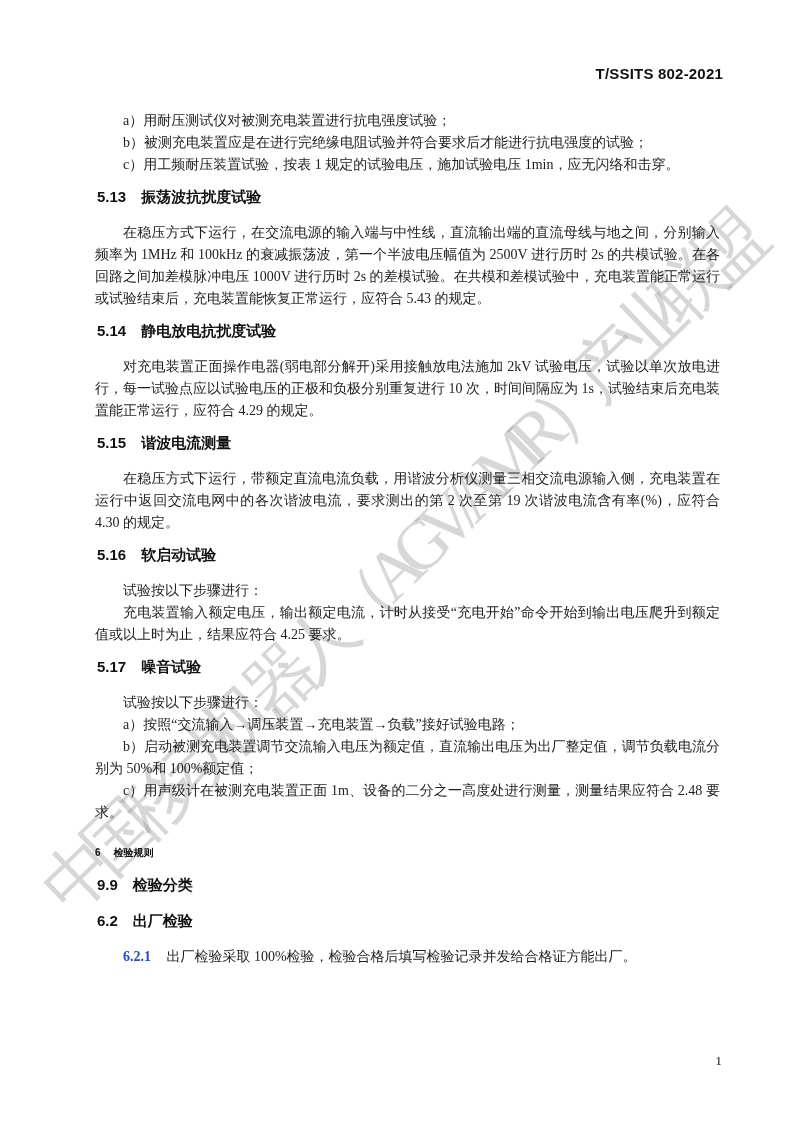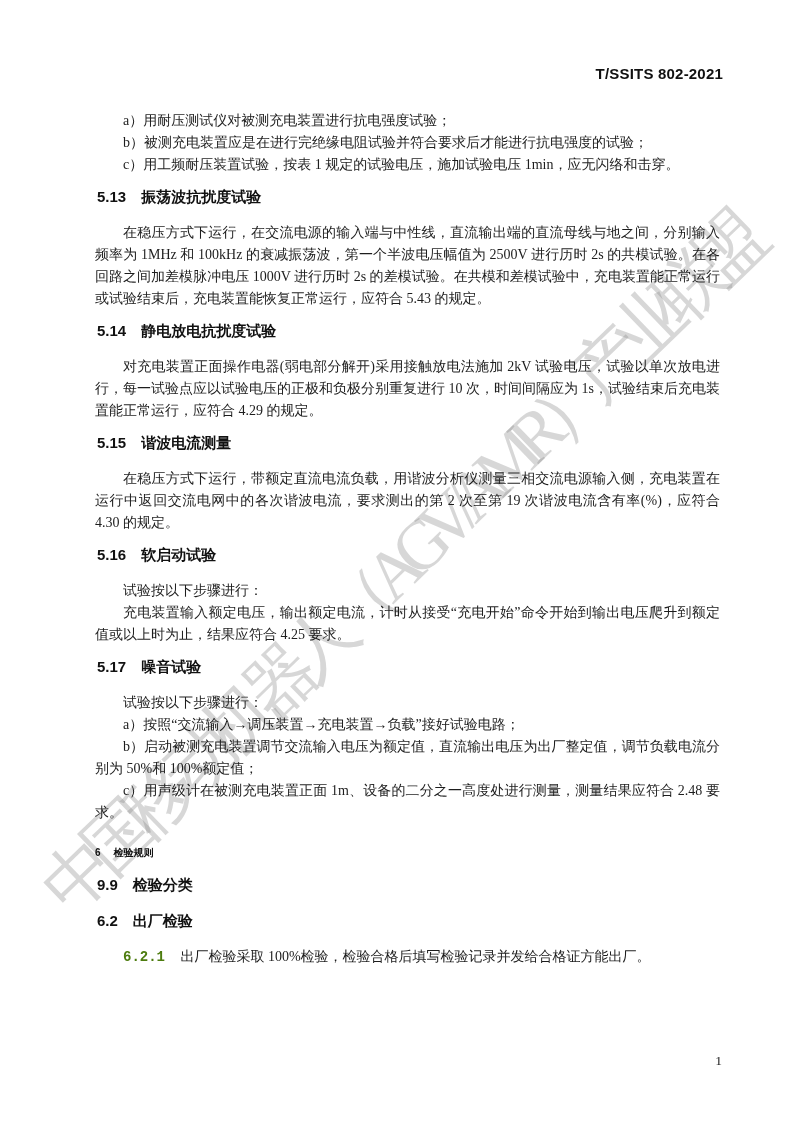--- a/index.html
+++ b/index.html
@@ -63,25 +63,25 @@
   }
   h1.chapter {
     font-size: 10px;
     line-height: 22px;
     margin: 18px 0 4px 0;
   }
   h2.section .num { margin-right: 1.0em; }
   h1.chapter .num { margin-right: 1.3em; }
   .clause { text-indent: 0; }
   .clause .clause-num {
-    font-family: Liberation Mono, monospace;
+    font-family: Liberation Serif, serif;
     font-weight: 700;
     font-style: normal;
     margin-right: 1.1em;
-    color: #4d7c0f;
+    color: #1d4ed8;
   }
   .page-footer {
     position: absolute;
     top: 1053px;
     right: 78px;
     z-index: 2;
     font-family: "Liberation Serif", serif;
     font-size: 13.5px;
     color: #1d1d1d;
   }

